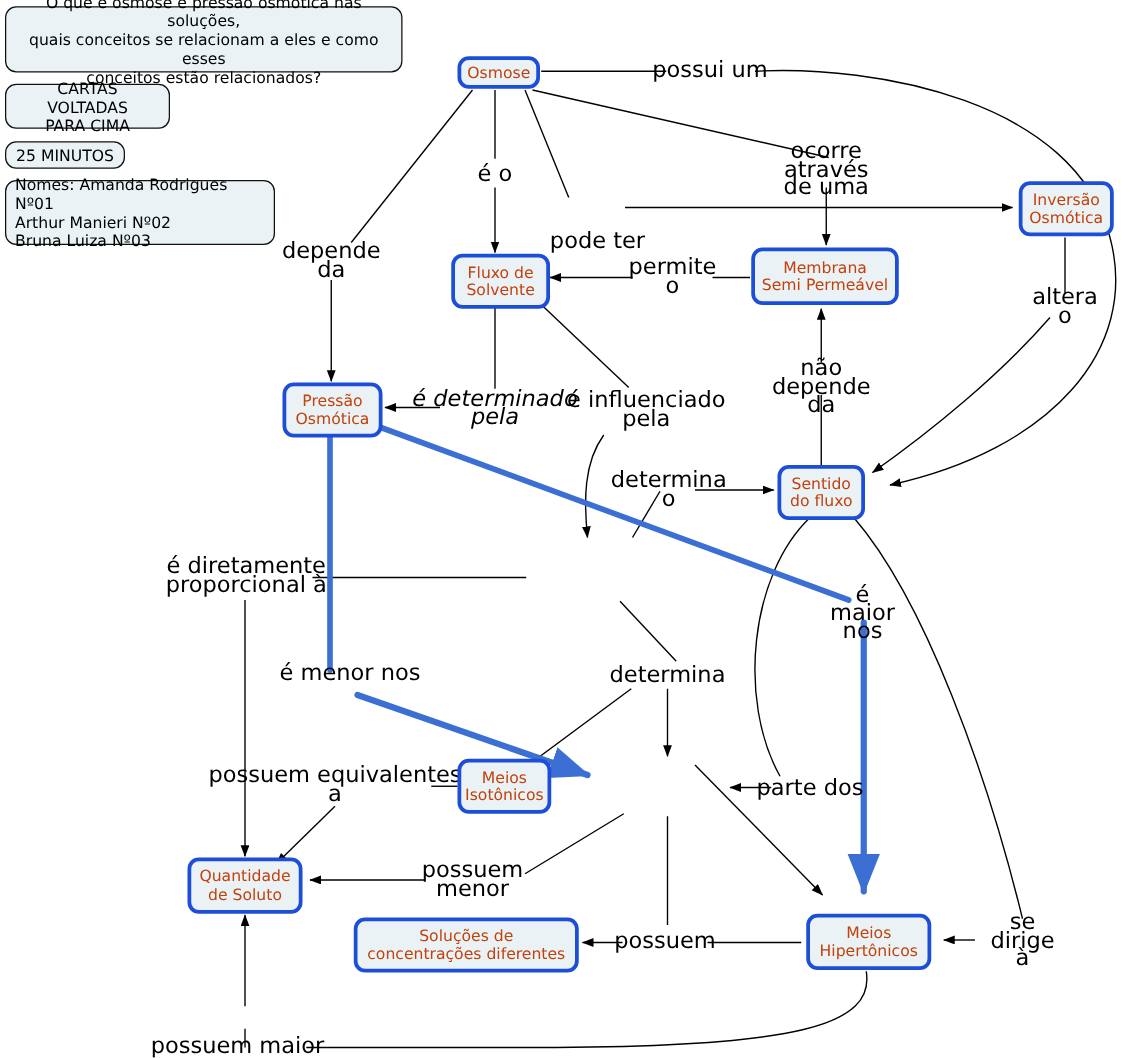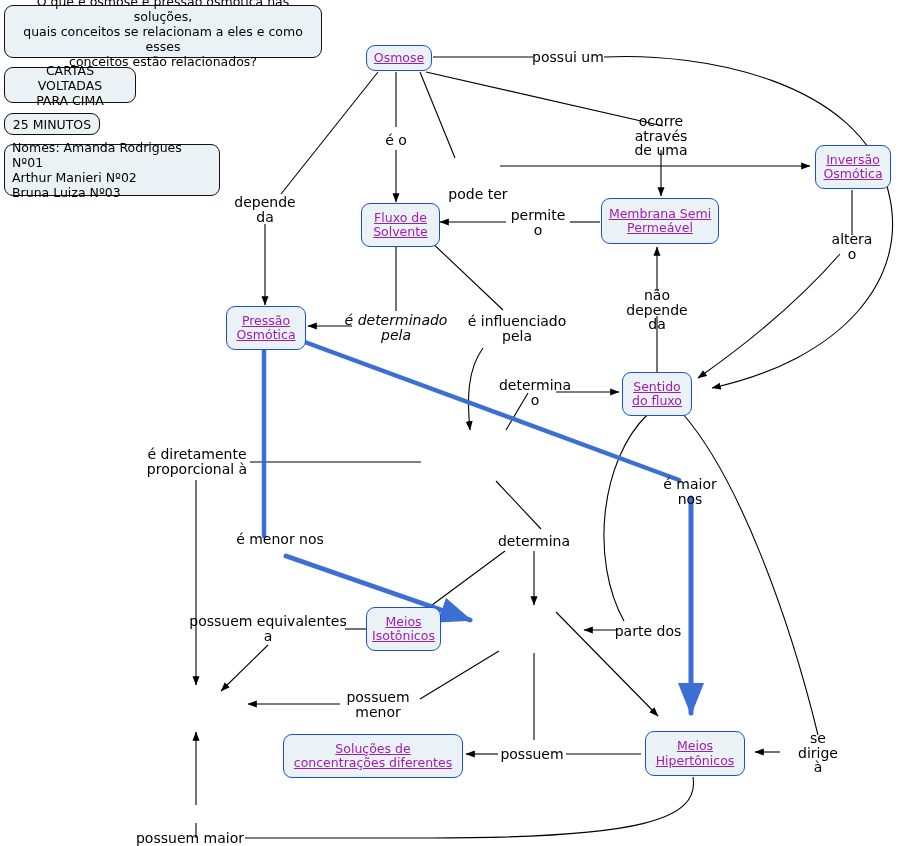--- a/index.html
+++ b/index.html
@@ -7,50 +7,49 @@
     font-family:"DejaVu Sans","Liberation Sans",sans-serif;
     width:918px;height:846px;overflow:hidden;position:relative;
   }
   #map{position:relative;width:748px;height:846px;}
   svg#edges{position:absolute;left:0;top:0;width:918px;height:846px;}
 
   .node{
     position:absolute;
     box-sizing:border-box;
     background:#eaf2f5;
-    border:1px solid #1d4ed8;
+    border:3px solid #1d4ed8;
     border-radius:9px;
     display:flex;align-items:center;justify-content:center;
     text-align:center;
     font-size:12.5px;
     line-height:14.5px;
-    color:#a21caf;
+    color:#c2410c;
     padding:2px 5px;
     z-index:3;
-    text-decoration:underline;
   }
   .info{
     position:absolute;
     box-sizing:border-box;
     background:#eaf2f5;
     border:1px solid #111;
     border-radius:9px;
     display:flex;align-items:center;justify-content:center;
     text-align:center;
     font-size:12.5px;
     line-height:15px;
     color:#000;
     padding:3px 7px;
     white-space:pre-line;
     z-index:3;
   }
   .info.left{justify-content:flex-start;text-align:left;}
   .lbl{
     position:absolute;
-    font-size:14px;
+    font-size:18px;
     line-height:14.5px;
     color:#000;
     text-align:center;
     white-space:pre-line;
     transform:translate(-50%,-50%);
     z-index:2;
     background:transparent;
   }
 </style>
 </head>
@@ -173,20 +172,22 @@
 do fluxo</div>
 
 
   <div class="node" style="left:366px;top:607px;width:75px;height:44px;">Meios
 Isotônicos</div>
 
 
   <div class="node" style="left:645px;top:731px;width:100px;height:45px;">Meios
 Hipertônicos</div>
 
+  <div class="node" style="left:150px;top:686px;width:92px;height:45px;">Quantidade
+de Soluto</div>
 
   <div class="node" style="left:283px;top:734px;width:180px;height:44px;">Soluções de concentrações
 diferentes</div>
 
   <div class="lbl" style="left:568px;top:57px;">possui um</div>
 
   <div class="lbl" style="left:661px;top:136px;">ocorre através
 de uma</div>
 
   <div class="lbl" style="left:478px;top:166px;margin-top:28px;">pode ter</div>

